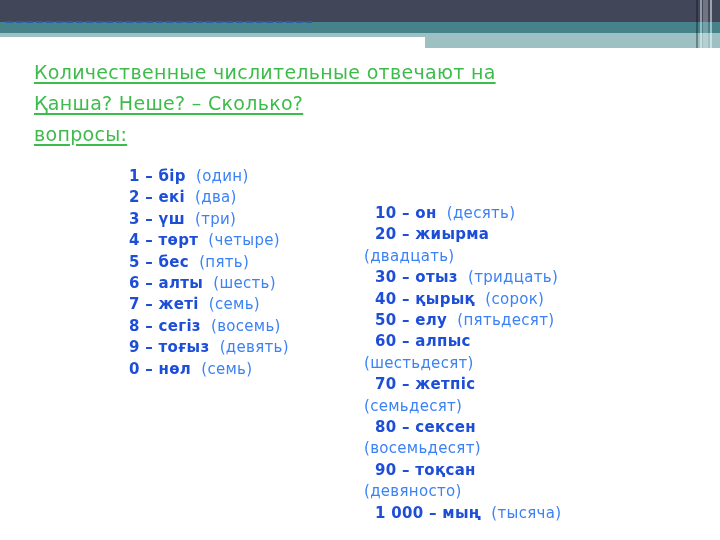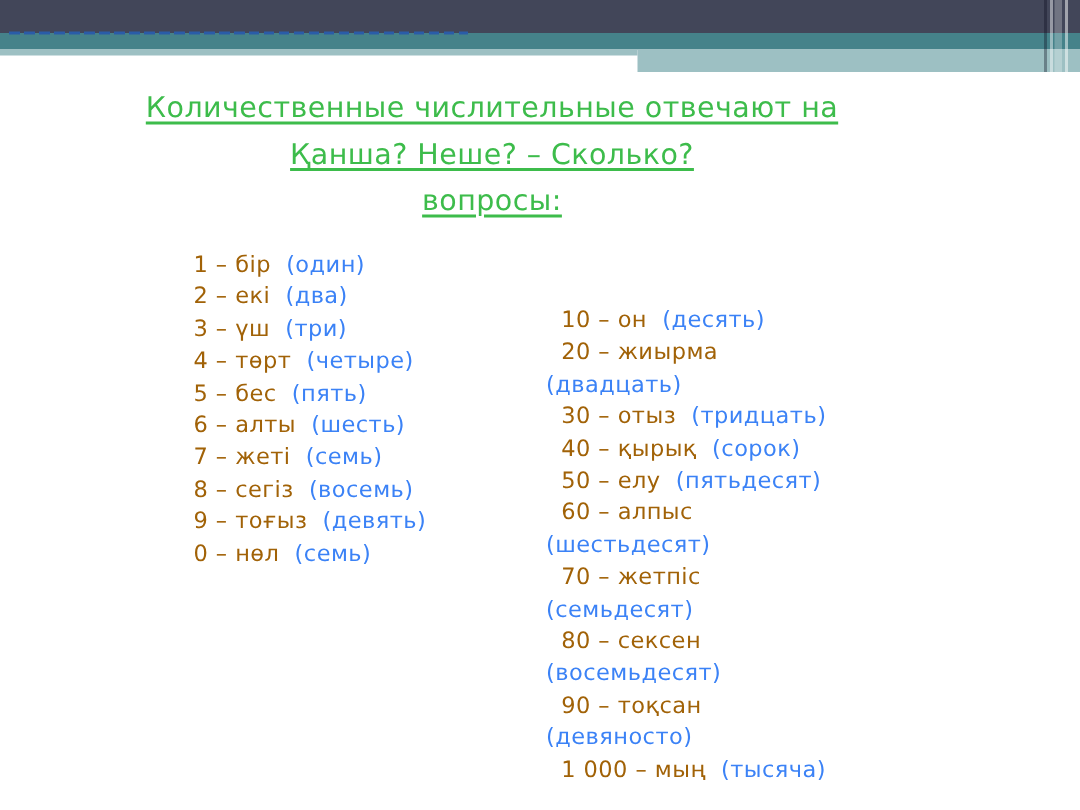--- a/index.html
+++ b/index.html
@@ -19,36 +19,36 @@
     position:absolute;left:6px;top:21px;width:306px;height:2px;
     background:repeating-linear-gradient(90deg,#2a5ca8 0 7px,transparent 7px 10px);
   }
   .stripe{position:absolute;top:0;height:48px;}
   .stripe.s1{left:696px;width:2px;background:rgba(10,12,28,0.35);}
   .stripe.s2{left:700px;width:2px;background:rgba(255,255,255,0.45);}
   .stripe.s3{left:703px;width:5px;background:rgba(255,255,255,0.25);}
   .stripe.s4{left:710px;width:2px;background:rgba(255,255,255,0.5);}
   
   .title{
-    position:absolute;left:18px;top:57px;width:620px;
-    text-align:center;
+    position:absolute;left:34px;top:57px;width:620px;
+    text-align:left;
     color:#3dbc4b;
     font-size:19px;line-height:31px;letter-spacing:0.3px;
   }
   .title-line{text-decoration:underline;text-decoration-thickness:2px;text-underline-offset:3px;}
   
   .col{
     position:absolute;top:166px;
     font-size:15px;line-height:21.4px;letter-spacing:0.3px;
     color:#141414;
   }
   .col-left{left:129px;}
   .col-right{left:364px;margin-top:37px;}
   .row span{white-space:pre;}
-  .row .kz{color:#a16207;}
+  .row .kz{color:#1d4ed8;font-weight:bold;}
   .row .ru{color:#3b82f6;}
 </style>
 </head>
 <body>
 
 <div class="slide">
 
   <div class="bar-dark"></div>
   <div class="band-teal"></div>
   <div class="band-light-left"></div>

